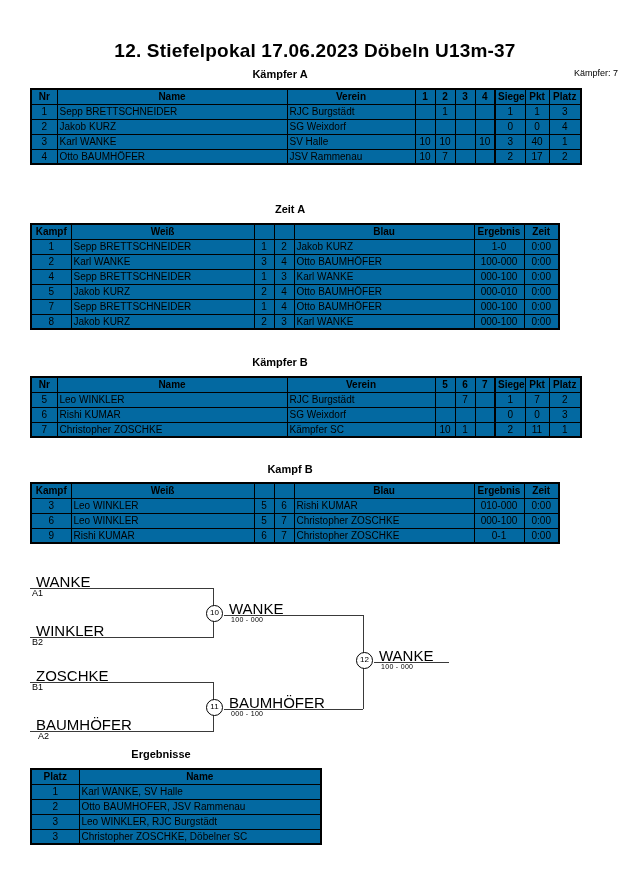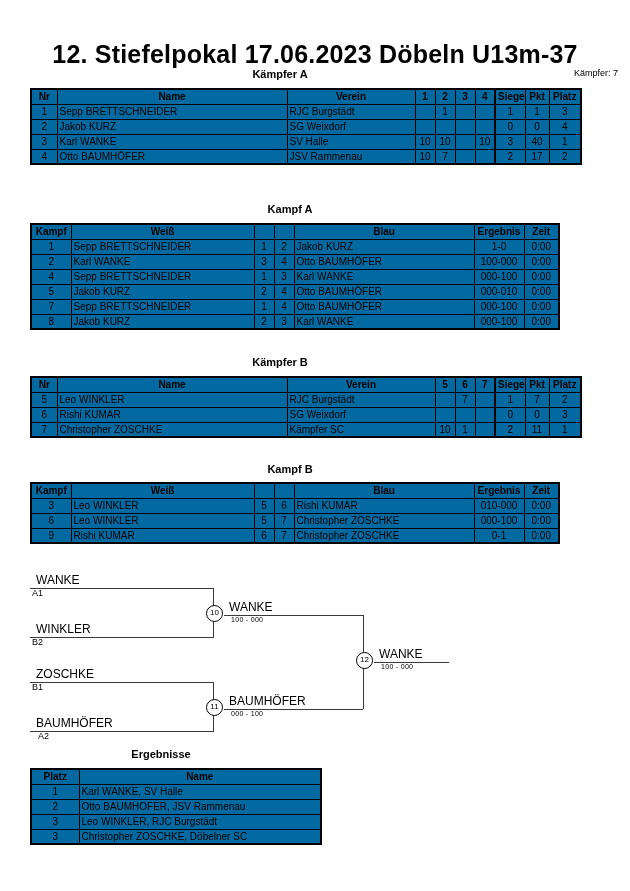--- a/index.html
+++ b/index.html
@@ -16,21 +16,21 @@
     overflow: hidden;
   }
 
   
   #doc-title {
     position: absolute;
     top: 40px;
     left: 0;
     width: 630px;
     text-align: center;
-    font-size: 25px;
+    font-size: 19px;
     font-weight: bold;
     letter-spacing: 0.2px;
   }
   #fighter-count {
     position: absolute;
     top: 68px;
     right: 12px;
     font-size: 9px;
     font-weight: normal;
     white-space: nowrap;
@@ -77,21 +77,21 @@
   
   #bracket {
     position: absolute;
     left: 0;
     top: 560px;
     width: 630px;
     height: 180px;
   }
   .bk-label {
     position: absolute;
-    font-size: 12px;
+    font-size: 15px;
     white-space: nowrap;
   }
   .bk-sub {
     position: absolute;
     font-size: 9px;
     white-space: nowrap;
   }
   .bk-score {
     position: absolute;
     font-size: 7px;
@@ -200,21 +200,21 @@
       <td class="c">7</td>
       <td class="c"></td>
       <td class="c"></td>
       <td class="c thickleft">2</td>
       <td class="c">17</td>
       <td class="c">2</td>
     </tr>
   </tbody>
 </table>
 
-<div class="section-caption" style="top:203px; left:140px; width:300px;">Kampf A</div>
+<div class="section-caption" style="top:203px; left:140px; width:300px;">Zeit A</div>
 
 <table class="grid" id="tbl-matches-a" style="top:223px; left:30px; width:528px;">
   <colgroup>
     <col style="width:40px">
       <col style="width:183px">
     <col style="width:20px">
       <col style="width:20px">
     <col style="width:180px">
       <col style="width:50px">
       <col style="width:35px">

